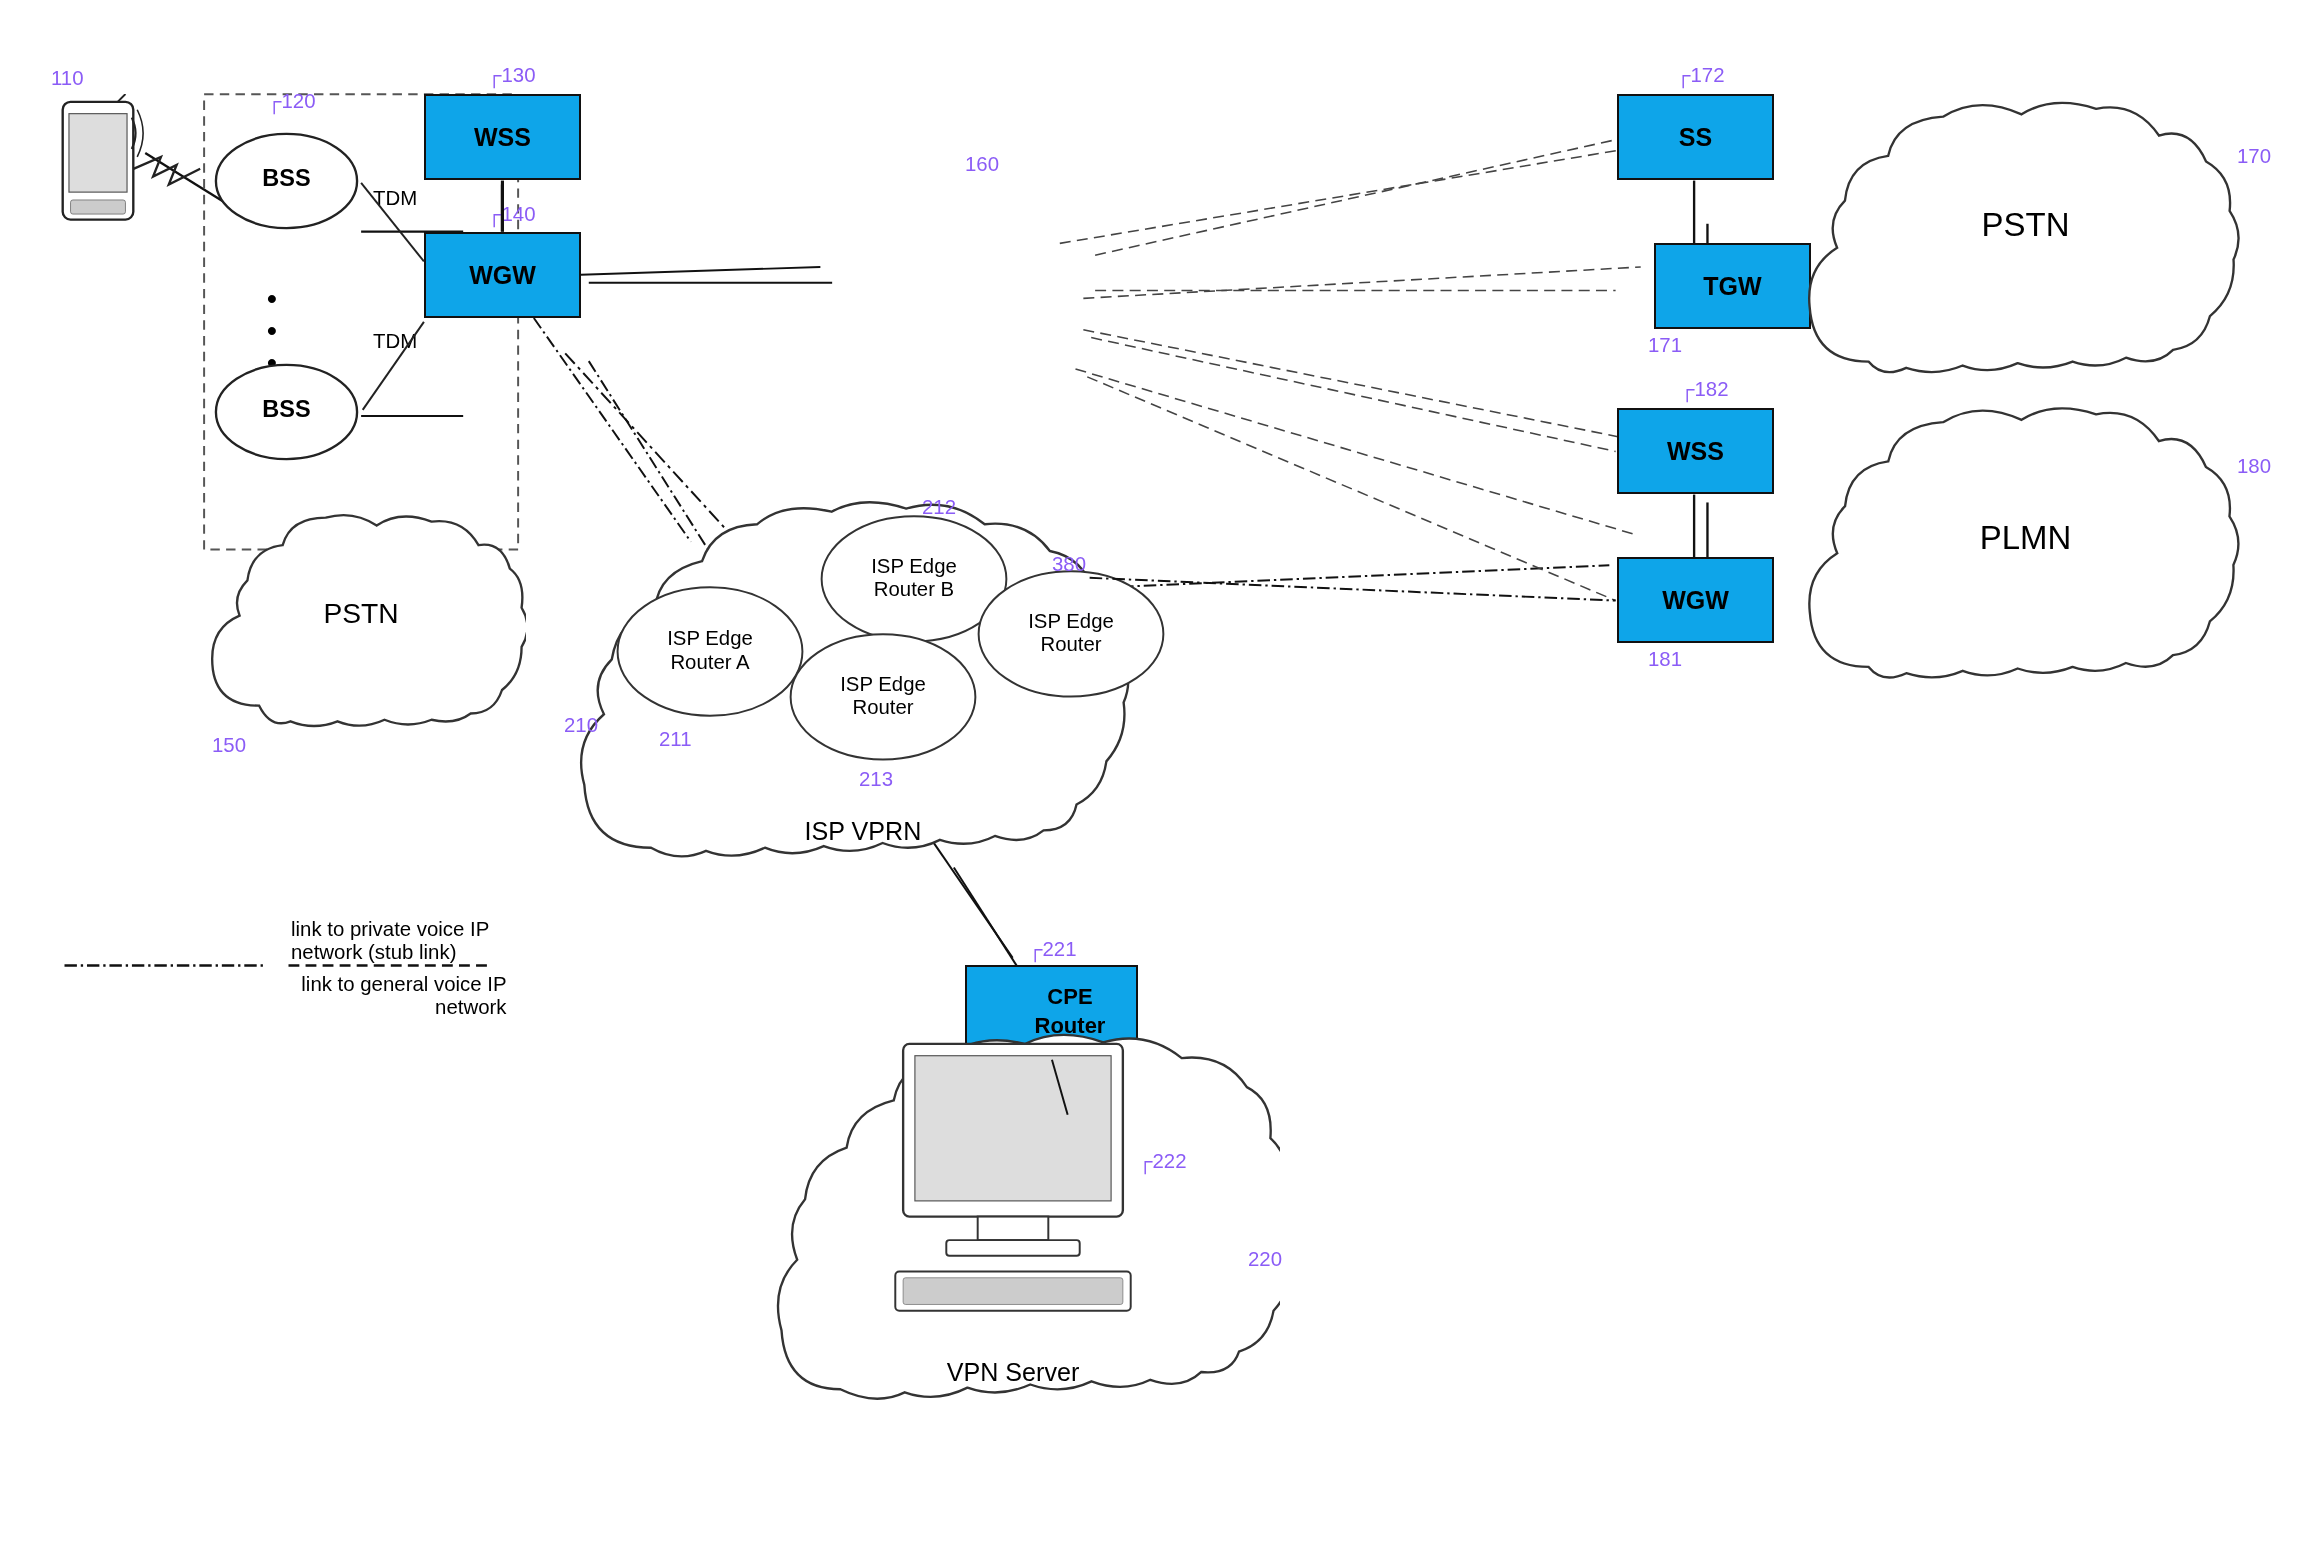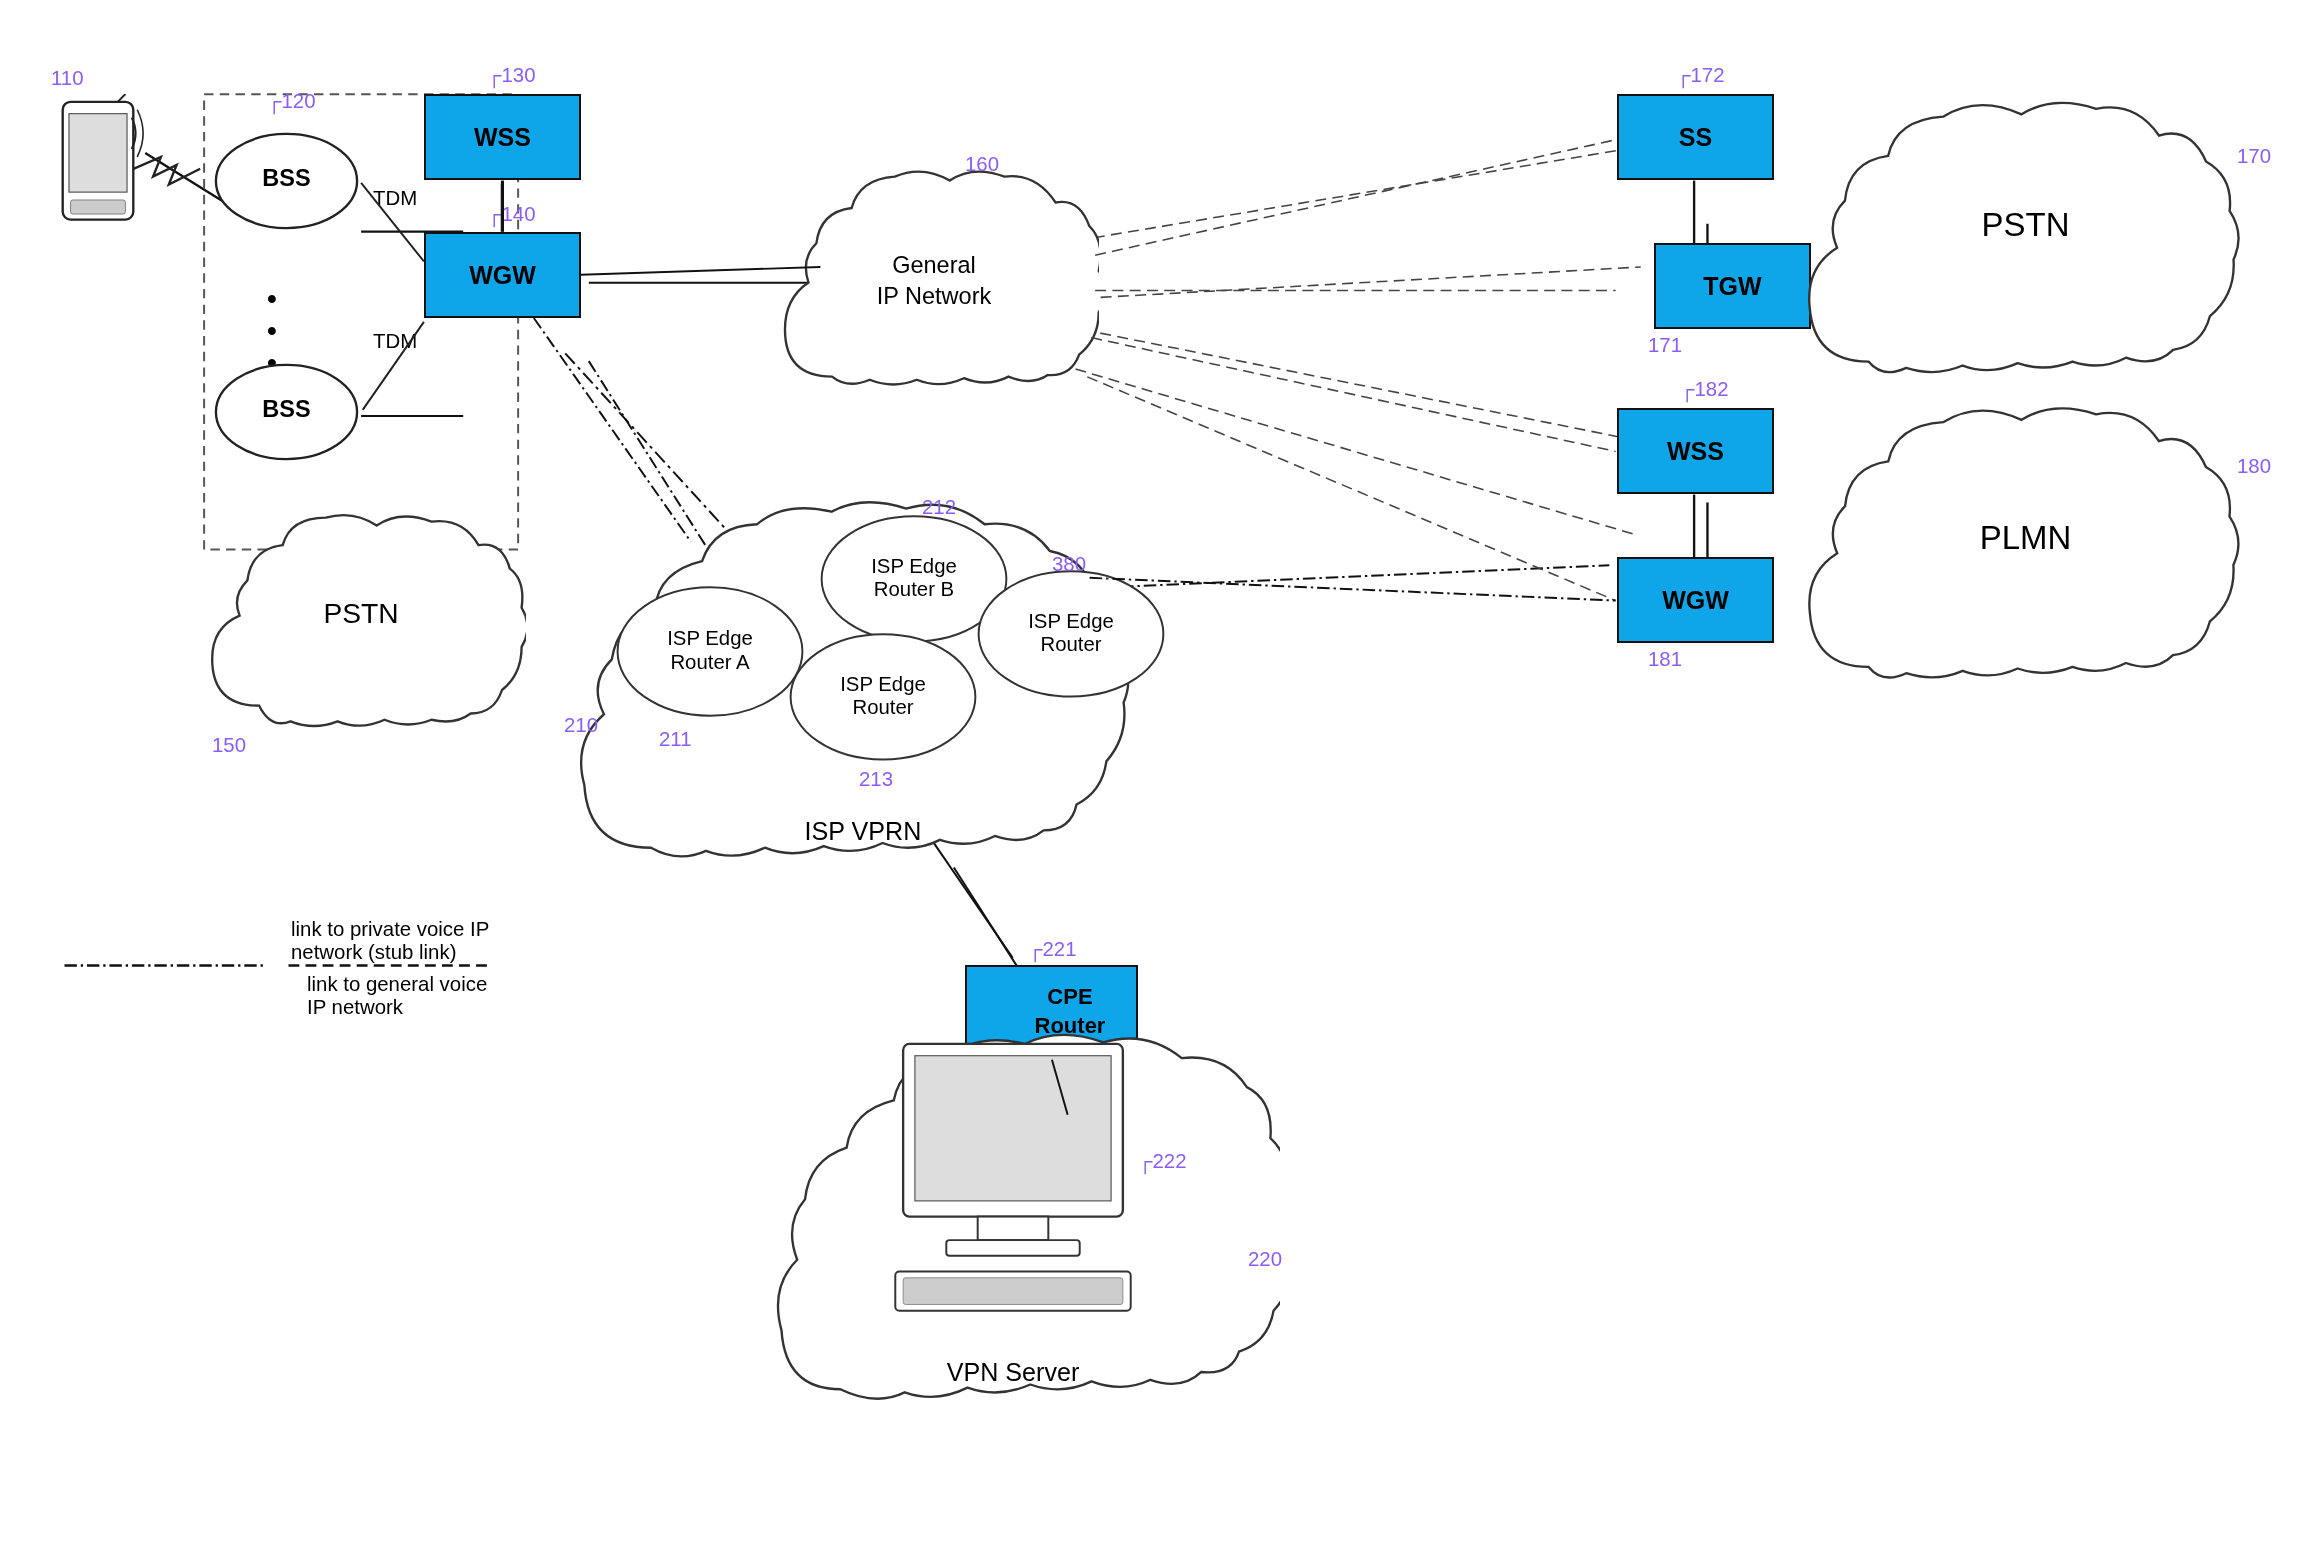--- a/index.html
+++ b/index.html
@@ -141,27 +141,20 @@
   <div style="position:absolute;left:373px;top:330px;font-size:20.4px;font-family:Arial;">TDM</div>
 
   <div style="position:absolute;left:196px;top:502px;width:330px;height:235px;">
     <svg width="330" height="235" viewBox="0 0 420 300">
       <path d="M80,260 Q20,260 20,200 Q20,160 55,145 Q45,120 65,100 Q70,60 110,55 Q120,20 165,20 Q200,10 230,30 Q260,10 300,25 Q340,20 360,55 Q390,50 400,85 Q420,100 415,135 Q430,160 415,185 Q415,220 390,240 Q380,270 350,270 Q330,285 300,278 Q270,290 240,278 Q210,292 180,280 Q150,292 120,280 Q95,290 80,260 Z" fill="#fff" stroke="#333" stroke-width="3"></path>
       <text x="210" y="155" text-anchor="middle" font-size="36" font-family="Arial">PSTN</text>
     </svg>
   </div>
   <div class="ref-num" style="left:212px;top:734px;">150</div>
 
-  <div style="position:absolute;left:769px;top:157px;width:330px;height:251px;">
-    <svg width="330" height="251" viewBox="0 0 420 320">
-      <path d="M80,280 Q20,280 20,220 Q20,180 50,160 Q40,130 60,110 Q65,70 105,65 Q115,28 160,25 Q195,10 230,30 Q260,10 300,25 Q340,20 365,58 Q395,52 408,88 Q428,108 420,145 Q438,170 420,198 Q420,232 395,252 Q385,280 355,278 Q335,292 305,280 Q278,294 248,282 Q218,296 188,284 Q158,296 128,284 Q100,296 80,280 Z" fill="#fff" stroke="#333" stroke-width="3"></path>
-      <text x="210" y="148" text-anchor="middle" font-size="30" font-family="Arial">General</text>
-      <text x="210" y="188" text-anchor="middle" font-size="30" font-family="Arial">IP Network</text>
-    </svg>
-  </div>
   <div class="ref-num" style="left:965px;top:153px;">160</div>
 
   <div class="box" style="left:1617px;top:94px;width:157px;height:86px;font-size:25px;">SS</div>
   <div class="ref-num" style="left:1676px;top:64px;">┌172</div>
 
   <div class="box" style="left:1617px;top:243px;width:157px;height:86px;font-size:25px;margin-left:37px;">TGW</div>
   <div class="ref-num" style="left:1648px;top:334px;">171</div>
 
   <div style="position:absolute;left:1790px;top:71px;width:471px;height:330px;">
     <svg width="471" height="330" viewBox="0 0 600 420">
@@ -292,17 +285,17 @@
     
     <svg width="220" height="31" viewBox="0 0 280 40">
       <line x1="0" y1="20" x2="260" y2="20" stroke="#111" stroke-width="3" stroke-dasharray="16,5,3,5"></line>
     </svg>
     <div class="legend-line" style="top:-7.8px;left:228px;position:absolute;">link to private voice IP network (stub link)</div>
 
     
     <svg width="220" height="31" style="margin-top:23.5px;" viewBox="0 0 280 40">
       <line x1="0" y1="20" x2="260" y2="20" stroke="#111" stroke-width="3" stroke-dasharray="14,8"></line>
     </svg>
-    <div class="legend-line" style="top:47px;left:244px;position:absolute;">link to general voice IP network</div>
+    <div class="legend-line" style="top:47px;left:210px;position:absolute;text-align:right;">link to general voice IP network</div>
   </div>
 
 </div>
 
 
 </body></html>

